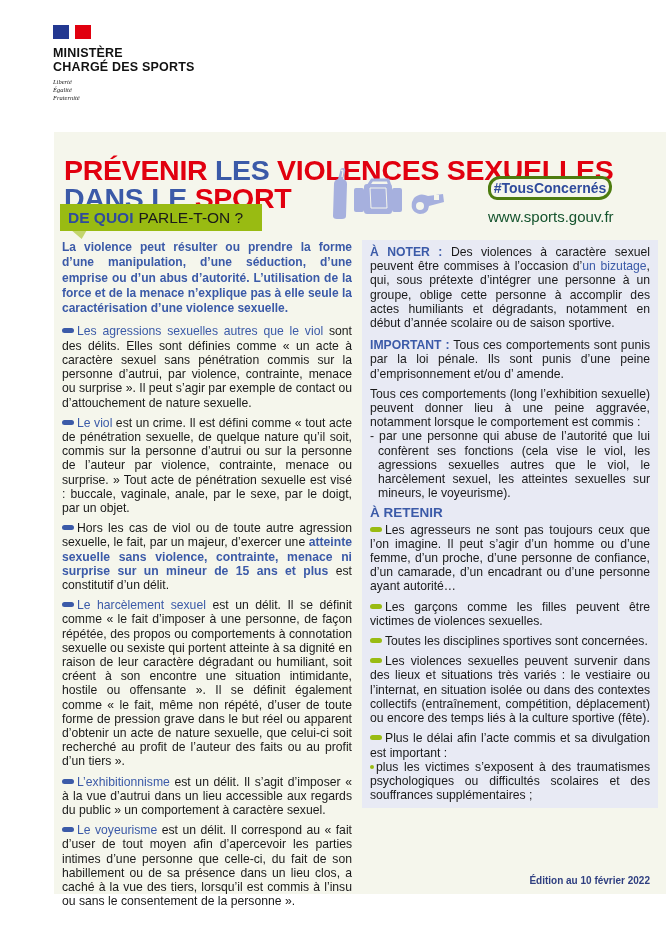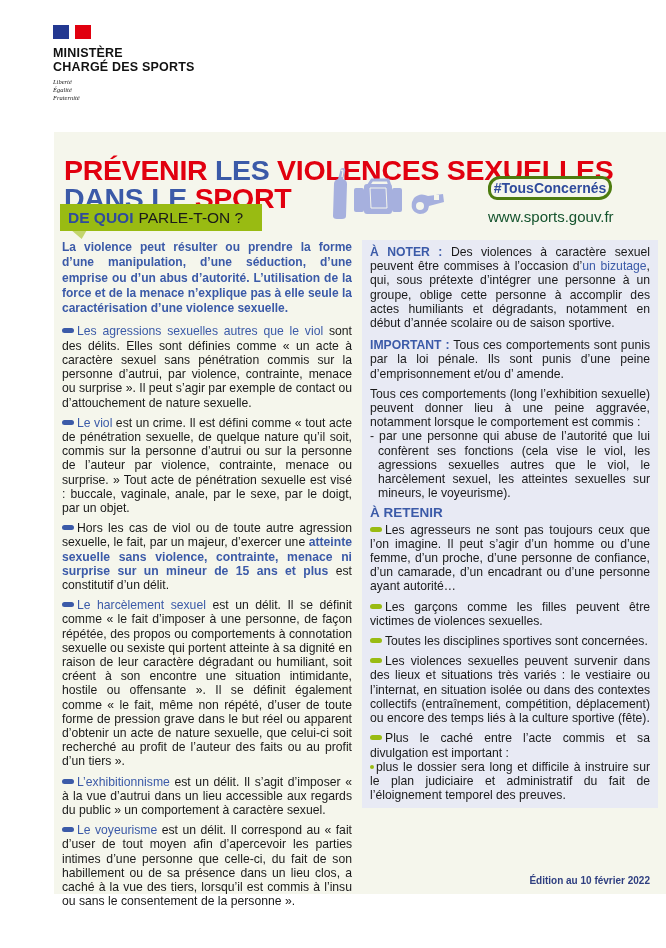--- a/index.html
+++ b/index.html
@@ -148,19 +148,19 @@
 
       <p>Tous ces comportements (long l’exhibition sexuelle) peuvent donner lieu à une peine aggravée, notamment lorsque le comportement est commis :</p>
       <p class="dash-item para">- par une personne qui abuse de l’autorité que lui confèrent ses fonctions (cela vise le viol, les agressions sexuelles autres que le viol, le harcèlement sexuel, les atteintes sexuelles sur mineurs, le voyeurisme).</p>
 
       <div class="section-title">À RETENIR</div>
 
       <p class="para"><span class="pill green"></span><span>Les agresseurs ne sont pas toujours ceux que l’on imagine. Il peut s’agir d’un homme ou d’une femme, d’un proche, d’une personne de confiance, d’un camarade, d’un encadrant ou d’une personne ayant autorité…</span></p>
       <p class="para"><span class="pill green"></span><span>Les garçons comme les filles peuvent être victimes de violences sexuelles.</span></p>
       <p class="para"><span class="pill green"></span><span>Toutes les disciplines sportives sont concernées.</span></p>
       <p class="para"><span class="pill green"></span><span>Les violences sexuelles peuvent survenir dans des lieux et situations très variés : le vestiaire ou l’internat, en situation isolée ou dans des contextes collectifs (entraînement, compétition, déplacement) ou encore des temps liés à la culture sportive (fête).</span></p>
-      <p><span class="pill green"></span><span>Plus le caché entre l’acte commis et sa divulgation est important :</span></p>
-      <p><span class="dot"></span><span>plus le dossier sera long et difficile à instruire sur le plan judiciaire et administratif du fait de l’éloignement temporel des preuves.</span></p>
+      <p><span class="pill green"></span><span>Plus le délai afin l’acte commis et sa divulgation est important :</span></p>
+      <p><span class="dot"></span><span>plus les victimes s’exposent à des traumatismes psychologiques ou difficultés scolaires et des souffrances supplémentaires ;</span></p>
     </div>
   </div>
 
   <div class="edition">Édition au 10 février 2022</div>
 </div>
 
 </body></html>

